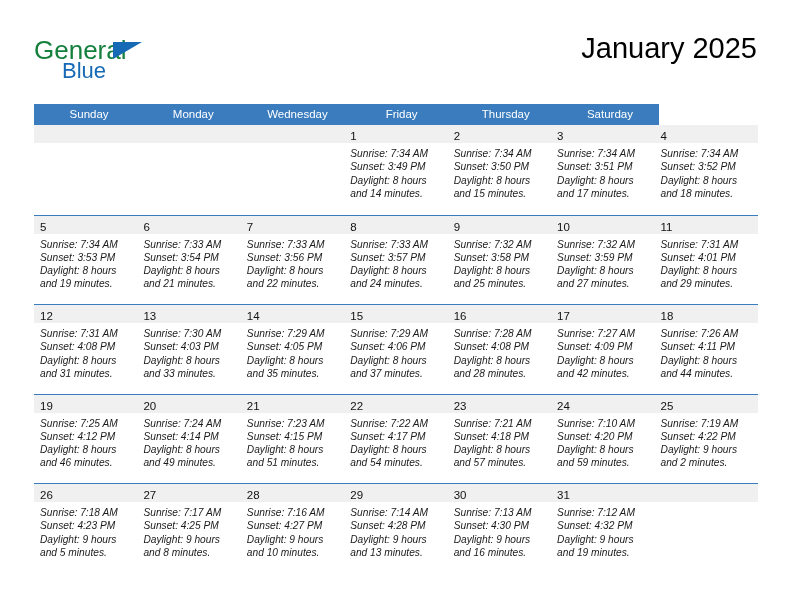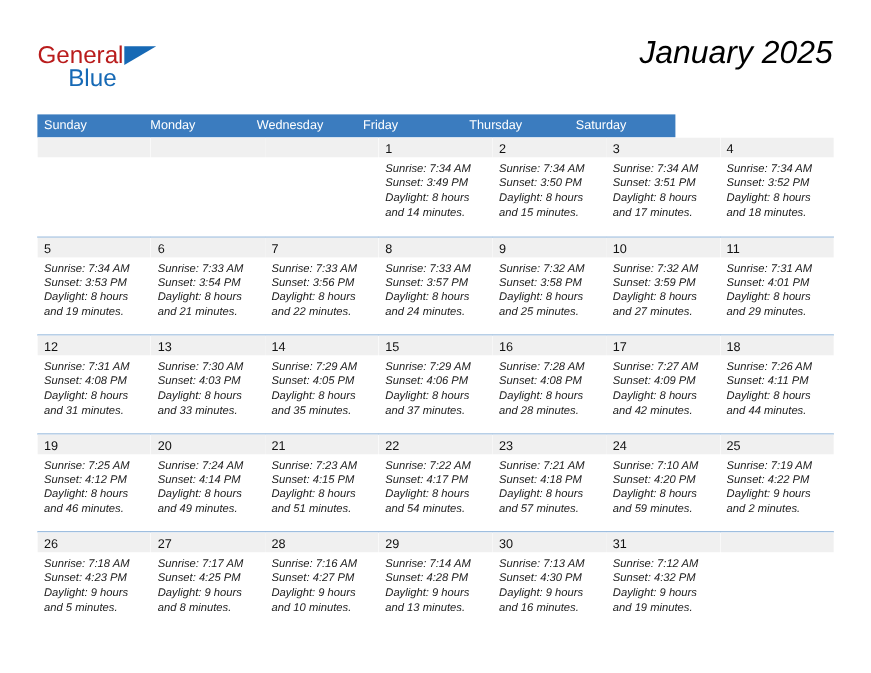--- a/index.html
+++ b/index.html
@@ -33,23 +33,23 @@
     position: absolute;
     left: 34px;
     top: 38px;
     width: 130px;
     height: 48px;
   }
   .brand-general {
     position: absolute;
     left: 0;
     top: 0;
-    font-size: 22px;
+    font-size: 26px;
     line-height: 24px;
-    color: #b91c1c;
+    color: #15803d;
     letter-spacing: 0px;
     font-weight: normal;
   }
   .brand-triangle {
     position: absolute;
     left: 79px;
     top: 4px;
     width: 0;
     height: 0;
     border-left: 29px solid #1669b5;
@@ -70,43 +70,43 @@
     right: 35px;
     top: 31px;
     text-align: right;
   }
   .cal-title {
     font-size: 29px;
     line-height: 34px;
     color: #000000;
     font-weight: normal;
     white-space: nowrap;
-    font-style: italic;
   }
   .cal-subtitle {
     margin-top: 8px;
     font-size: 14px;
     line-height: 17px;
     color: #000000;
     font-weight: normal;
     white-space: nowrap;
   }
 
   
   .calendar {
     position: absolute;
     left: 34px;
     top: 104px;
     width: 724px;
   }
   .weekday-row {
     display: flex;
-    width: 580px;
+    width: 625px;
     height: 21px;
     background: #3b7cbf;
+    text-align: center;
   }
   .weekday {
     flex: 1 1 0;
     box-sizing: border-box;
     padding: 3px 0 0 6px;
     font-size: 11.5px;
     line-height: 15px;
     color: #ffffff;
     font-weight: normal;
     overflow: hidden;

